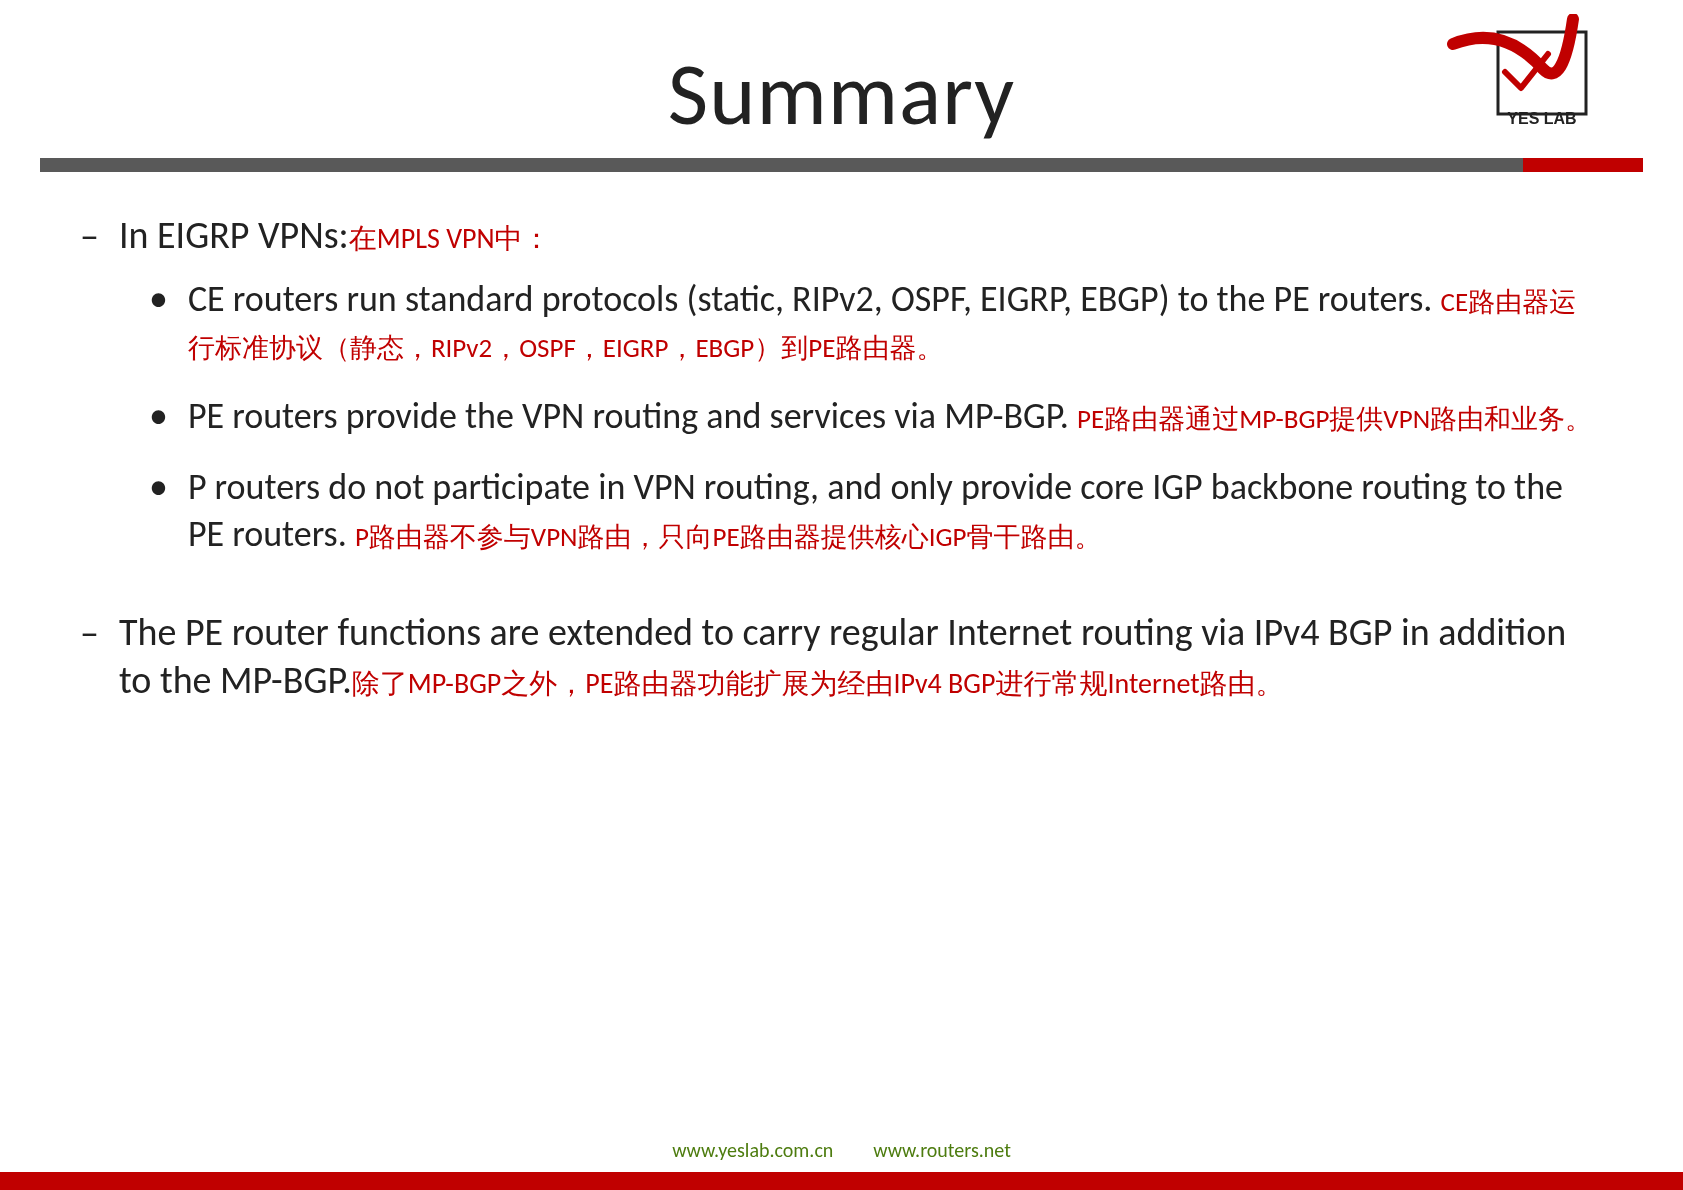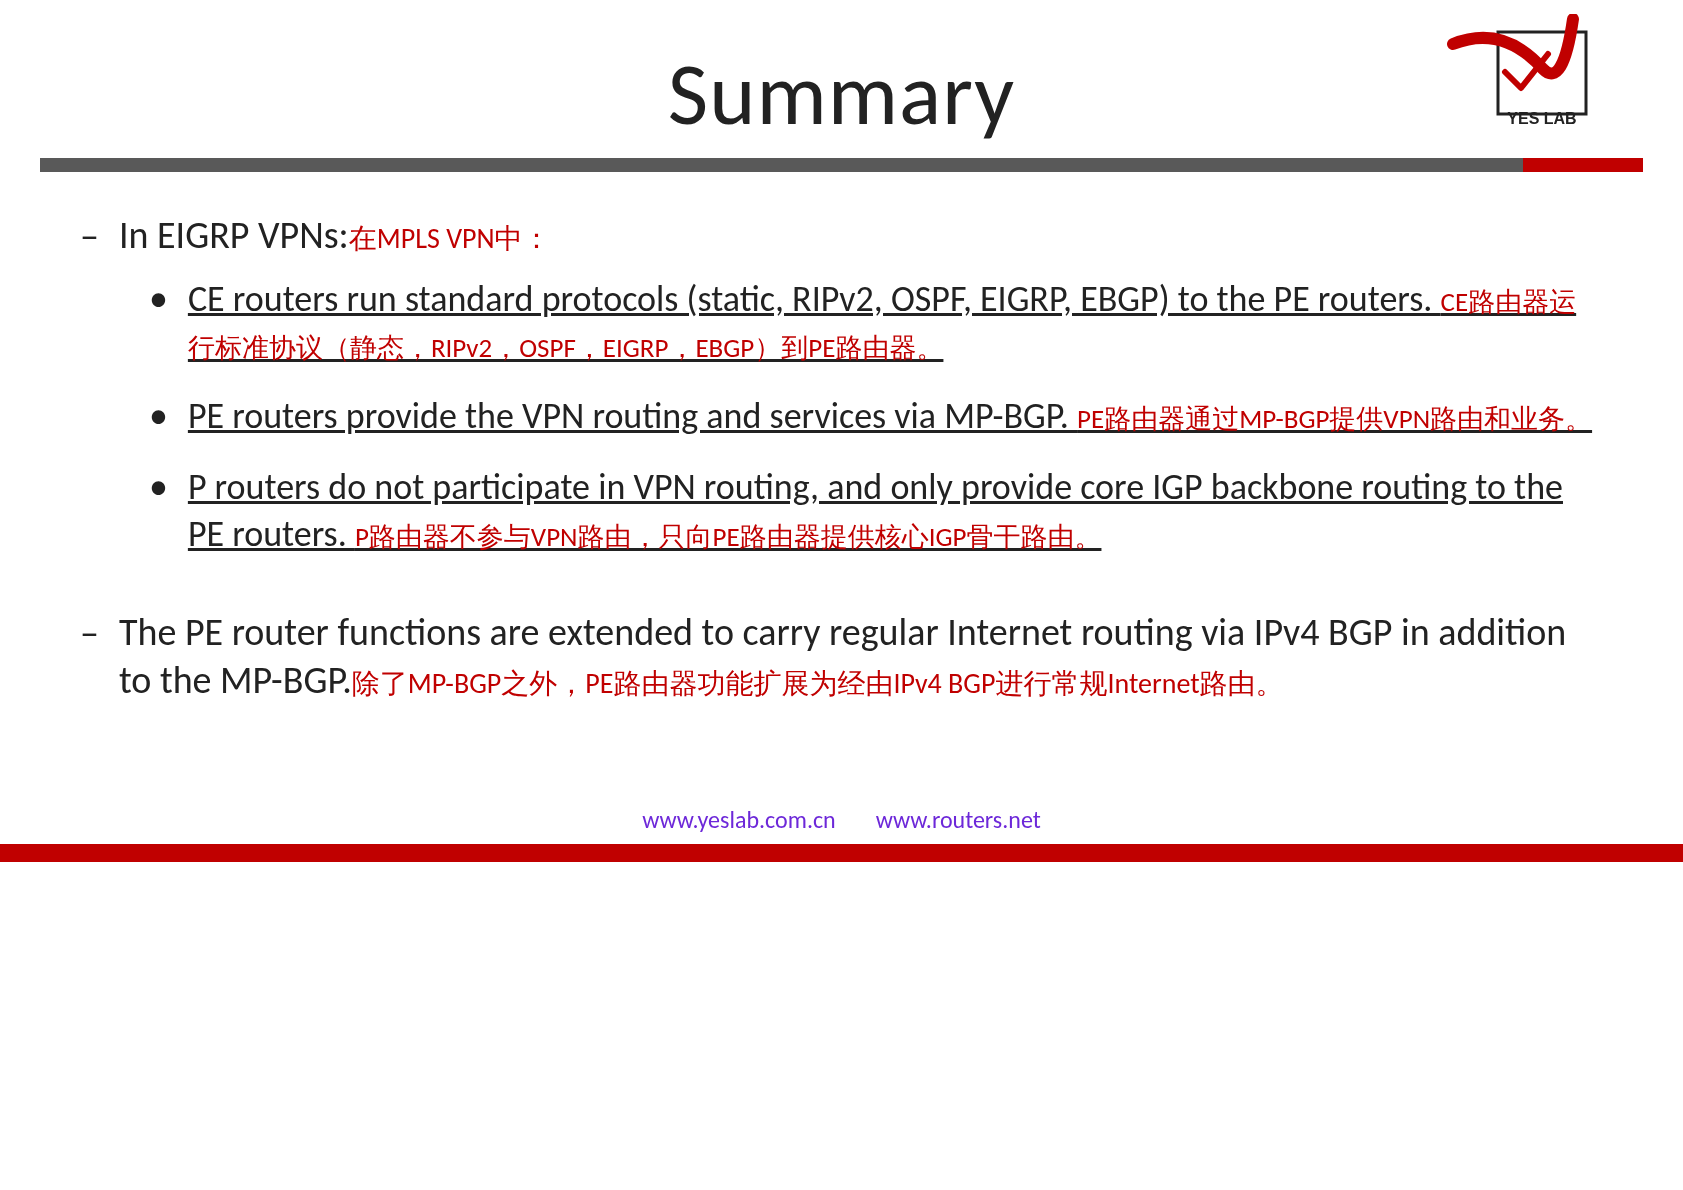--- a/index.html
+++ b/index.html
@@ -7,21 +7,21 @@
     body {
       width: 1683px;
       height: 1190px;
       background: #ffffff;
       font-family: 'Calibri', 'Segoe UI', Arial, sans-serif;
       overflow: hidden;
     }
 
     .slide {
       width: 1683px;
-      height: 862px;
+      height: 1190px;
       background: #ffffff;
       position: relative;
       padding: 0;
     }
 
     
     .header {
       display: flex;
       align-items: center;
       justify-content: center;
@@ -115,21 +115,20 @@
       color: #222;
       margin-right: 20px;
       flex-shrink: 0;
       line-height: 1.2;
     }
 
     .sub-text {
       font-size: 36px;
       color: #222;
       line-height: 1.3;
-      text-decoration: underline;
     }
 
     .sub-text .red-text {
       color: #c00000;
       font-size: 27px;
     }
 
     
     .bottom-dash {
       margin-top: 20px;
@@ -144,22 +143,22 @@
       background: #c00000;
     }
 
     .footer-links {
       position: absolute;
       bottom: 28px;
       left: 50%;
       transform: translateX(-50%);
       display: flex;
       gap: 40px;
-      font-size: 24px;
-      color: #6d28d9;
+      font-size: 20px;
+      color: #4d7c0f;
       margin-top: 9px;
     }
   </style>
 </head>
 <body>
 
 <div class="slide">
 
   <div class="header">
     <h1 class="title">Summary</h1>

